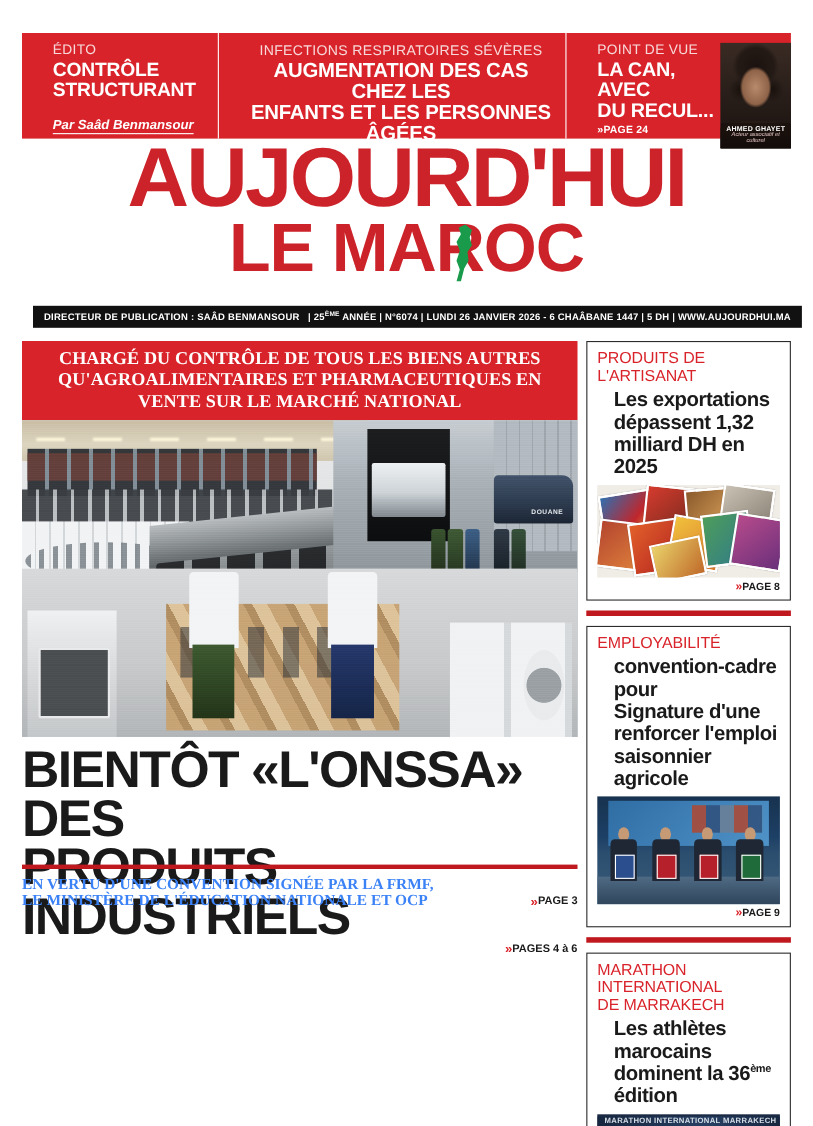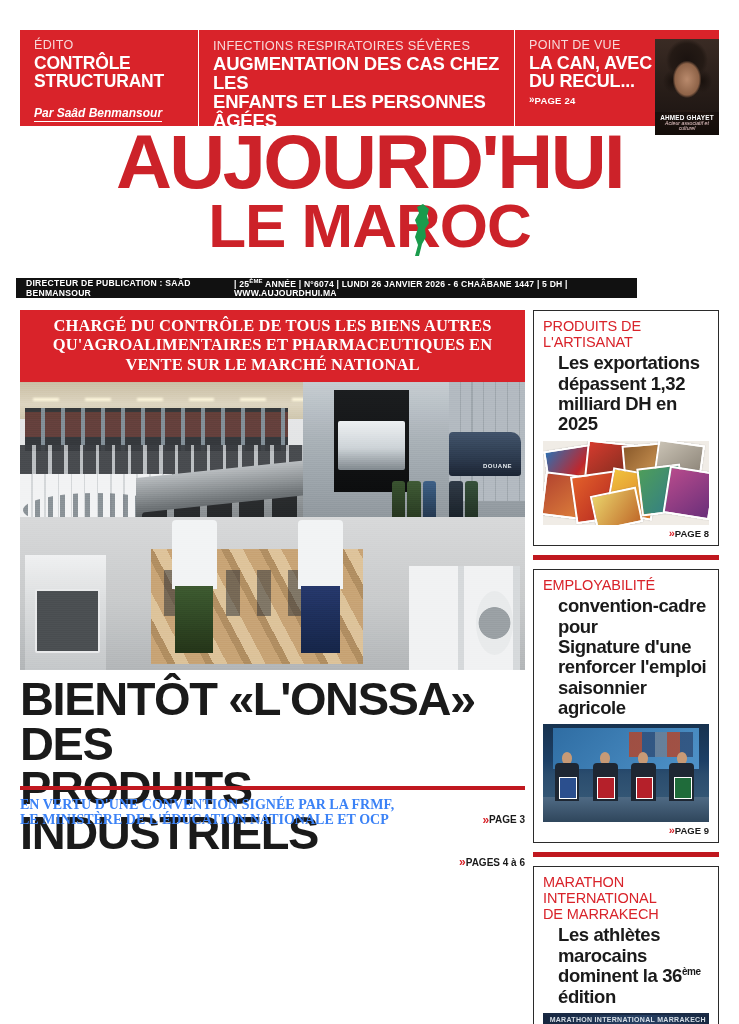--- a/index.html
+++ b/index.html
@@ -10,24 +10,24 @@
     -webkit-font-smoothing:antialiased;
     overflow:hidden;
   }
   .page{position:relative;width:739px;height:1024px;background:#fff;box-sizing:border-box;}
 
   
   .promo-band{
     position:absolute;left:20px;top:30px;width:699px;height:96px;
     background:#d9232a;display:flex;box-sizing:border-box;
   }
-  .promo-cell{position:relative;box-sizing:border-box;padding:9px 12px 0 14px;}
+  .promo-cell{position:relative;box-sizing:border-box;padding:9px 12px 0 28px;}
   .promo-cell + .promo-cell{border-left:1.5px solid #ffffff;}
   .promo-edito{width:178px;}
-  .promo-mid{width:316px;}
+  .promo-mid{width:316px;text-align:center;}
   .promo-pov{width:205px;display:flex;padding-right:0;}
   .promo-kicker{
     color:#f7d9d9;font-size:12.5px;letter-spacing:.3px;line-height:1.1;
     font-weight:400;margin-bottom:1px;
   }
   .promo-kicker.big{font-size:12.8px;}
   .promo-title{
     color:#ffffff;font-weight:bold;line-height:1.03;
     letter-spacing:-0.2px;
   }
@@ -83,21 +83,21 @@
     font-size:62px;font-weight:bold;color:#cc2229;letter-spacing:-1px;
     line-height:.9;margin-top:4px;
   }
   .maroc-map{
     position:absolute;left:201px;top:6px;width:22px;height:52px;
     pointer-events:none;
   }
 
   
   .infobar{
-    position:absolute;left:16px;top:278px;width:621px;height:20px;
+    position:absolute;left:30px;top:278px;width:699px;height:20px;
     background:#111111;color:#ffffff;display:flex;align-items:center;
     box-sizing:border-box;padding:0 10px;
   }
   .infobar .left{font-size:8.6px;font-weight:bold;letter-spacing:.25px;}
   .infobar .right{margin-left:auto;font-size:8.6px;font-weight:bold;letter-spacing:.2px;}
   .infobar sup{font-size:6px;}
 
   
   .lead{position:absolute;left:20px;top:310px;width:505px;}
   .lead-kicker{

